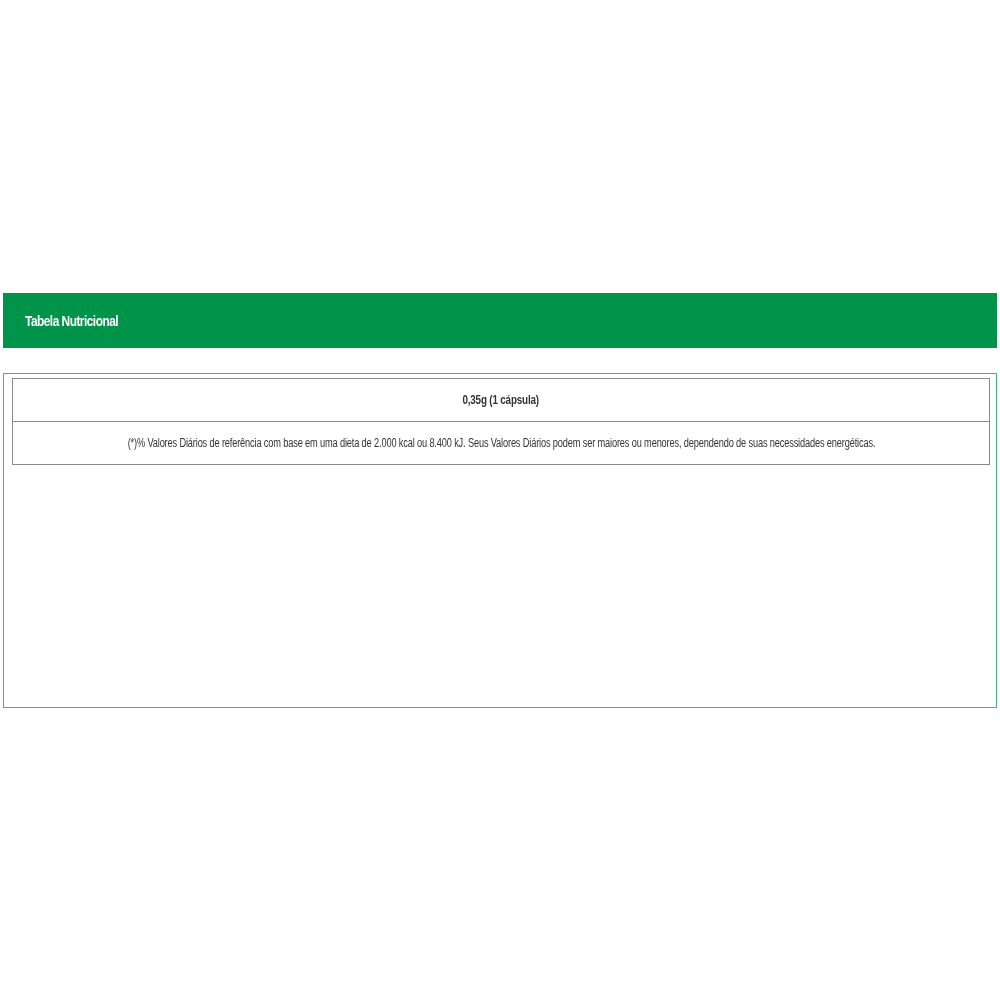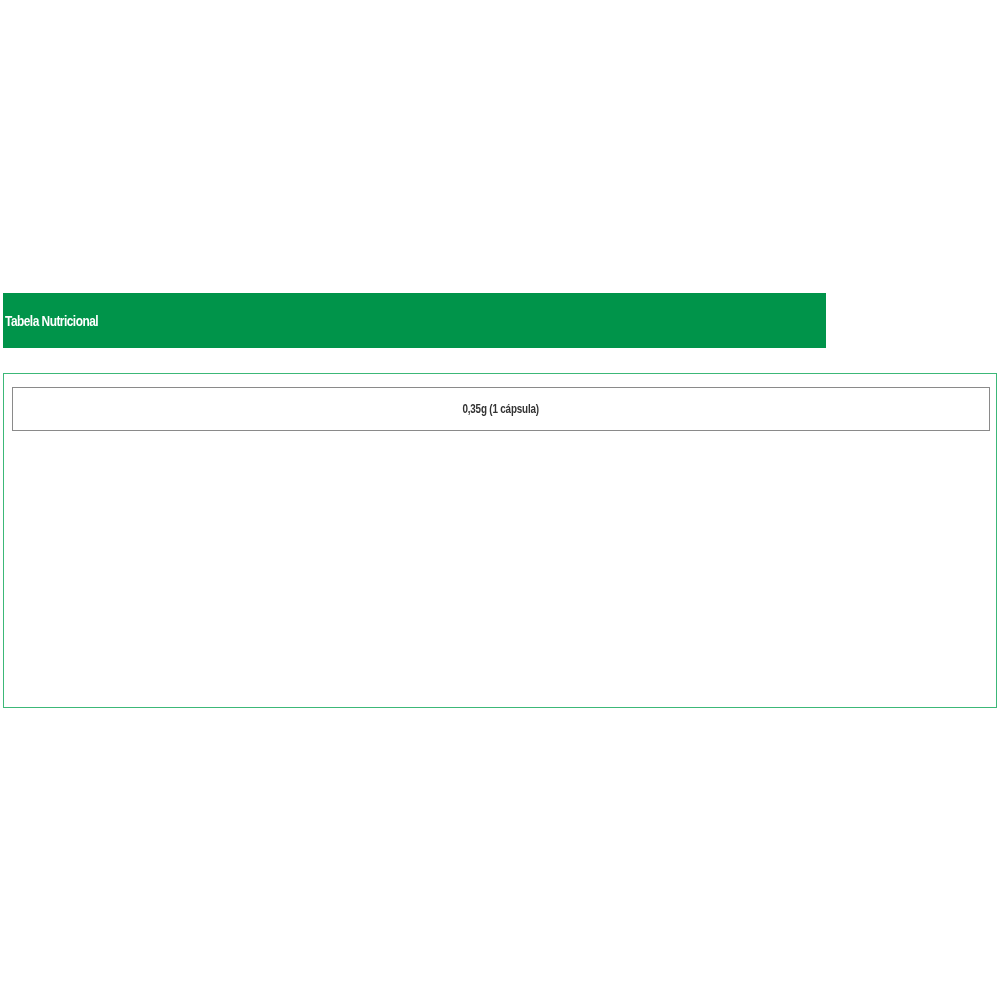--- a/index.html
+++ b/index.html
@@ -12,27 +12,27 @@
       height: 1000px;
       position: relative;
       font-family: "Liberation Sans", sans-serif;
       color: #333333;
       overflow: hidden;
     }
     .section-header {
       position: absolute;
       left: 3px;
       top: 293px;
-      width: 823px;
+      width: 994px;
       height: 55px;
       background: #00944a;
       display: flex;
       align-items: center;
       box-sizing: border-box;
-      padding-left: 2px;
+      padding-left: 22px;
     }
     .section-header .title {
       color: #ffffff;
       font-weight: bold;
       font-size: 14px;
       letter-spacing: -0.6px;
       transform: scaleX(0.85);
       transform-origin: left center;
     }
     .table-wrap {
@@ -41,21 +41,21 @@
       top: 373px;
       width: 994px;
       height: 335px;
       border: 1px solid #3cb878;
       box-sizing: border-box;
       background: #ffffff;
     }
     table.nutri {
       position: absolute;
       left: 8px;
-      top: 13px;
+      top: 4px;
       width: 977px;
       border-collapse: collapse;
       table-layout: fixed;
       border: 1.5px solid #777777;
     }
     table.nutri td {
       border: 1px solid #8a8a8a;
       height: 42px;
       padding: 0;
       text-align: center;
@@ -94,15 +94,20 @@
       <col style="width:440px">
       <col style="width:301px">
       <col style="width:236px">
     </colgroup>
     <tbody>
         <tr>
       <td colspan="3" class="bold">
         <span>0,35g (1 cápsula)</span>
       </td>
     </tr>
+    <tr>
+      <td colspan="3" class="small note-wide">
+        <span>(*)% Valores Diários de referência com base em uma dieta de 2.000 kcal ou 8.400 kJ. Seus Valores Diários podem ser maiores ou menores, dependendo de suas necessidades energéticas.</span>
+      </td>
+    </tr>
   </tbody>
     </table>
 </div>
 
 </body></html>

